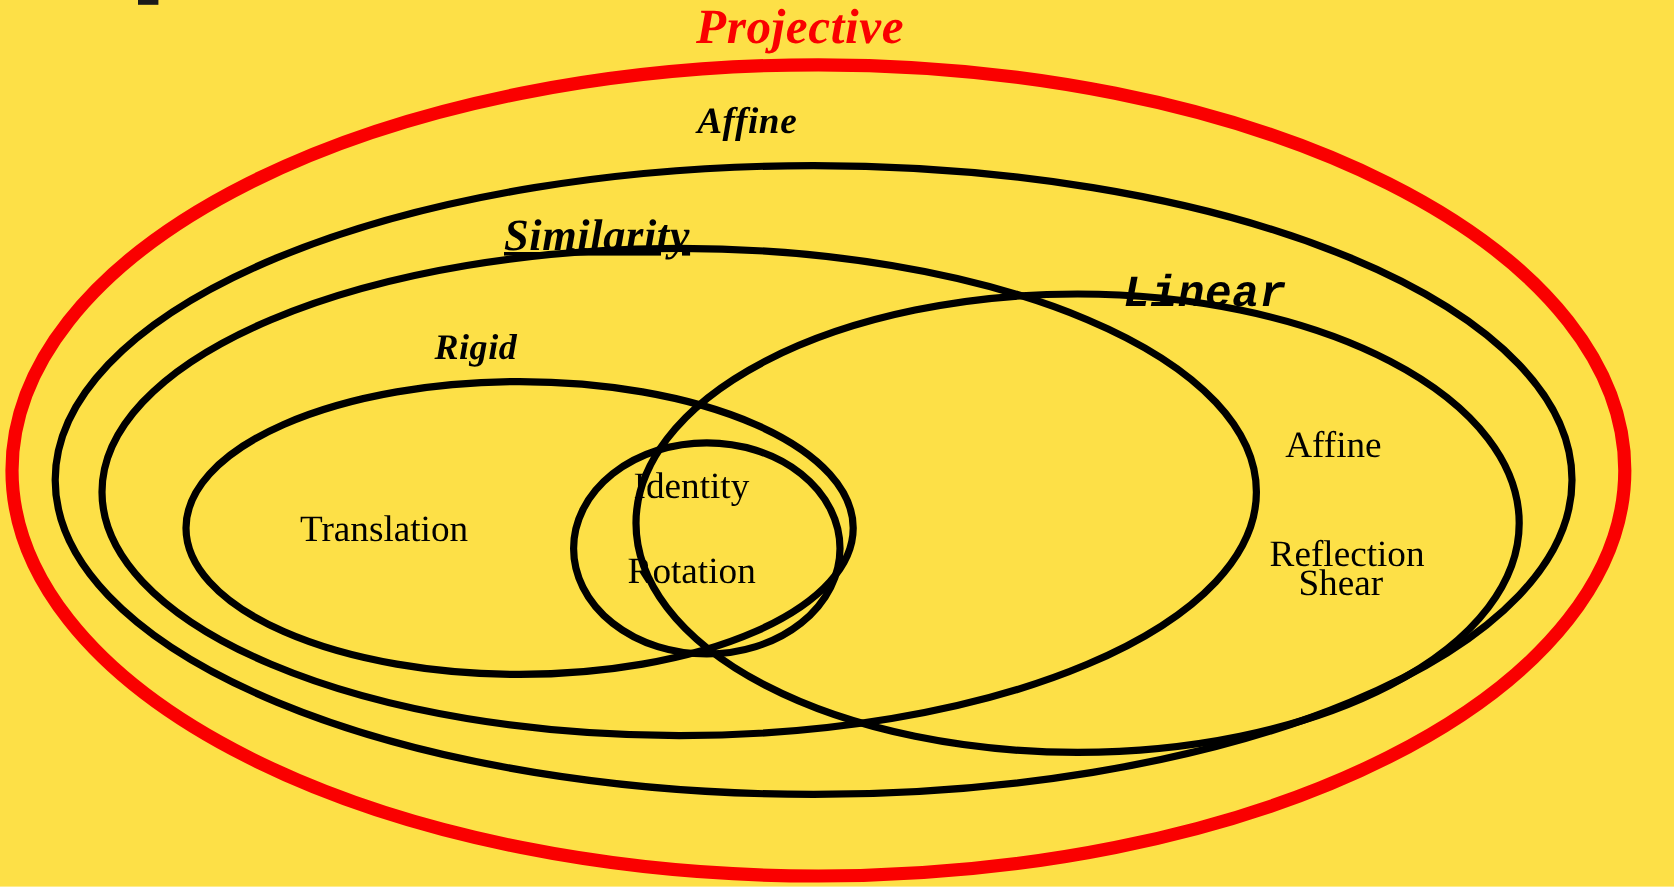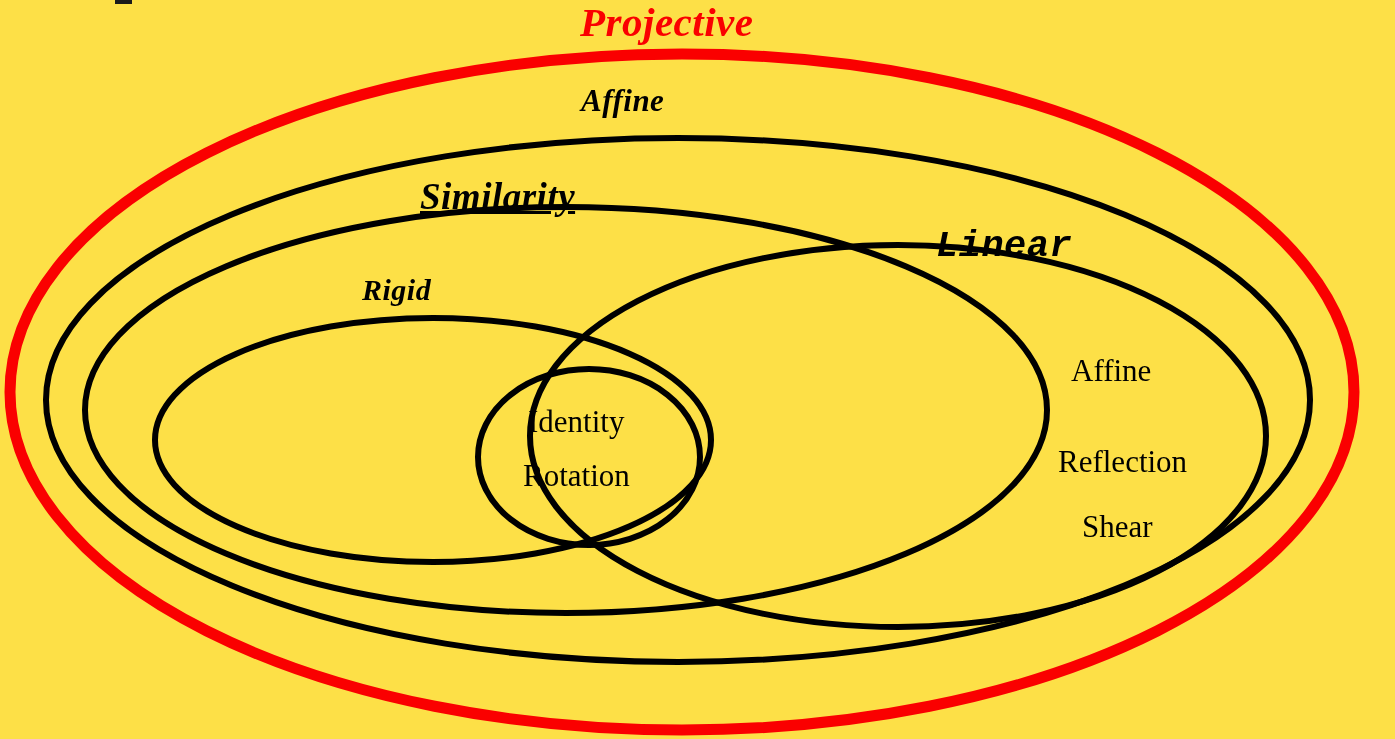--- a/index.html
+++ b/index.html
@@ -66,26 +66,26 @@
     left: 362px;
     top: 275px;
   }
   
   .member-label {
     font-weight: normal;
     font-style: normal;
     font-size: 31px;
   }
   .member-label.translation { left: 250px; top: 425px; }
-  .member-label.identity    { left: 528px; top: 406px; }
+  .member-label.identity    { left: 528px; top: 389px; }
   .member-label.rotation    { left: 523px; top: 460px; }
   .member-label.isotropic   { left: 722px; top: 424px; }
   .member-label.scaling     { left: 1071px; top: 355px; }
   .member-label.reflection  { left: 1058px; top: 446px; }
-  .member-label.shear       { left: 1082px; top: 511px; text-align: center; }
+  .member-label.shear       { left: 1082px; top: 470px; text-align: center; }
   
   .stray-mark {
     position: absolute;
     left: 115px;
     top: 0px;
     width: 17px;
     height: 4px;
     background: #1a1a1a;
   }
 </style>
@@ -114,20 +114,21 @@
   <div class="label set-label projective">Projective</div>
 
   <div class="label set-label affine">Affine</div>
 
   <div class="label set-label similarity">Similarity</div>
 
   <div class="label set-label linear">Linear</div>
 
   <div class="label set-label rigid">Rigid</div>
 
+  <div class="label member-label translation">Translation</div>
 
   <div class="label member-label identity">Identity</div>
 
   <div class="label member-label rotation">Rotation</div>
 
 
   <div class="label member-label scaling">Affine</div>
 
   <div class="label member-label reflection">Reflection</div>
 

